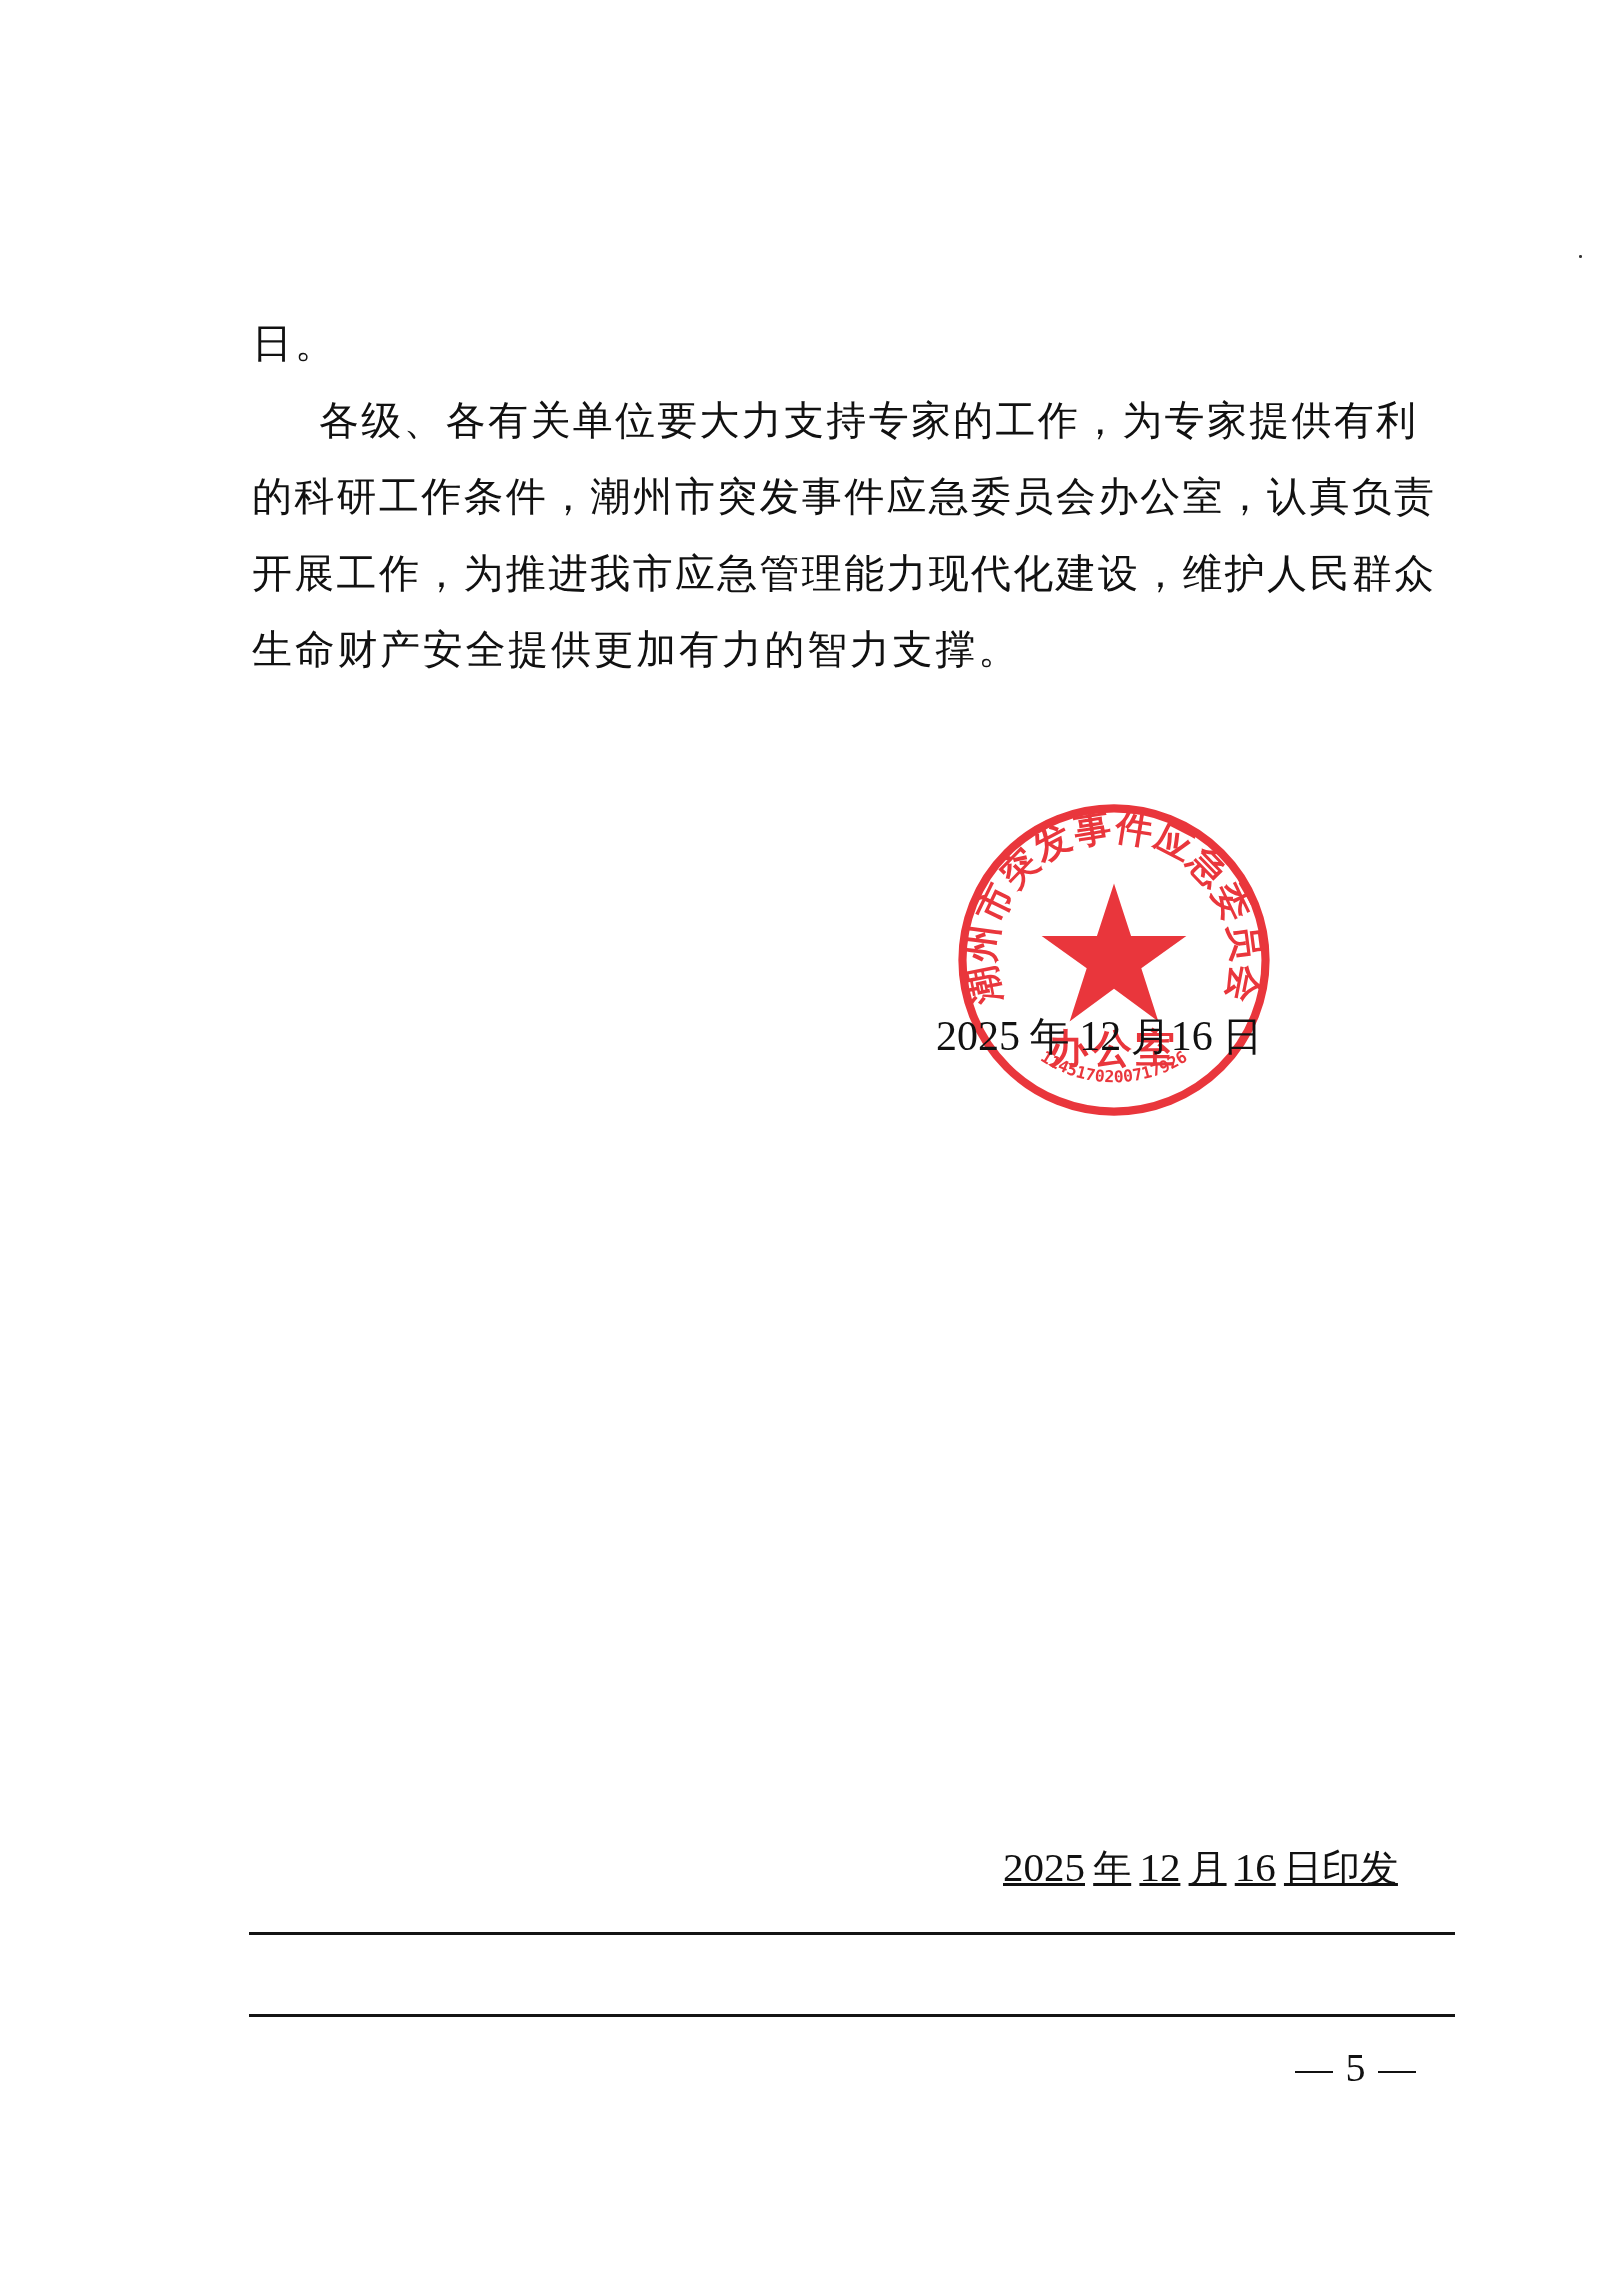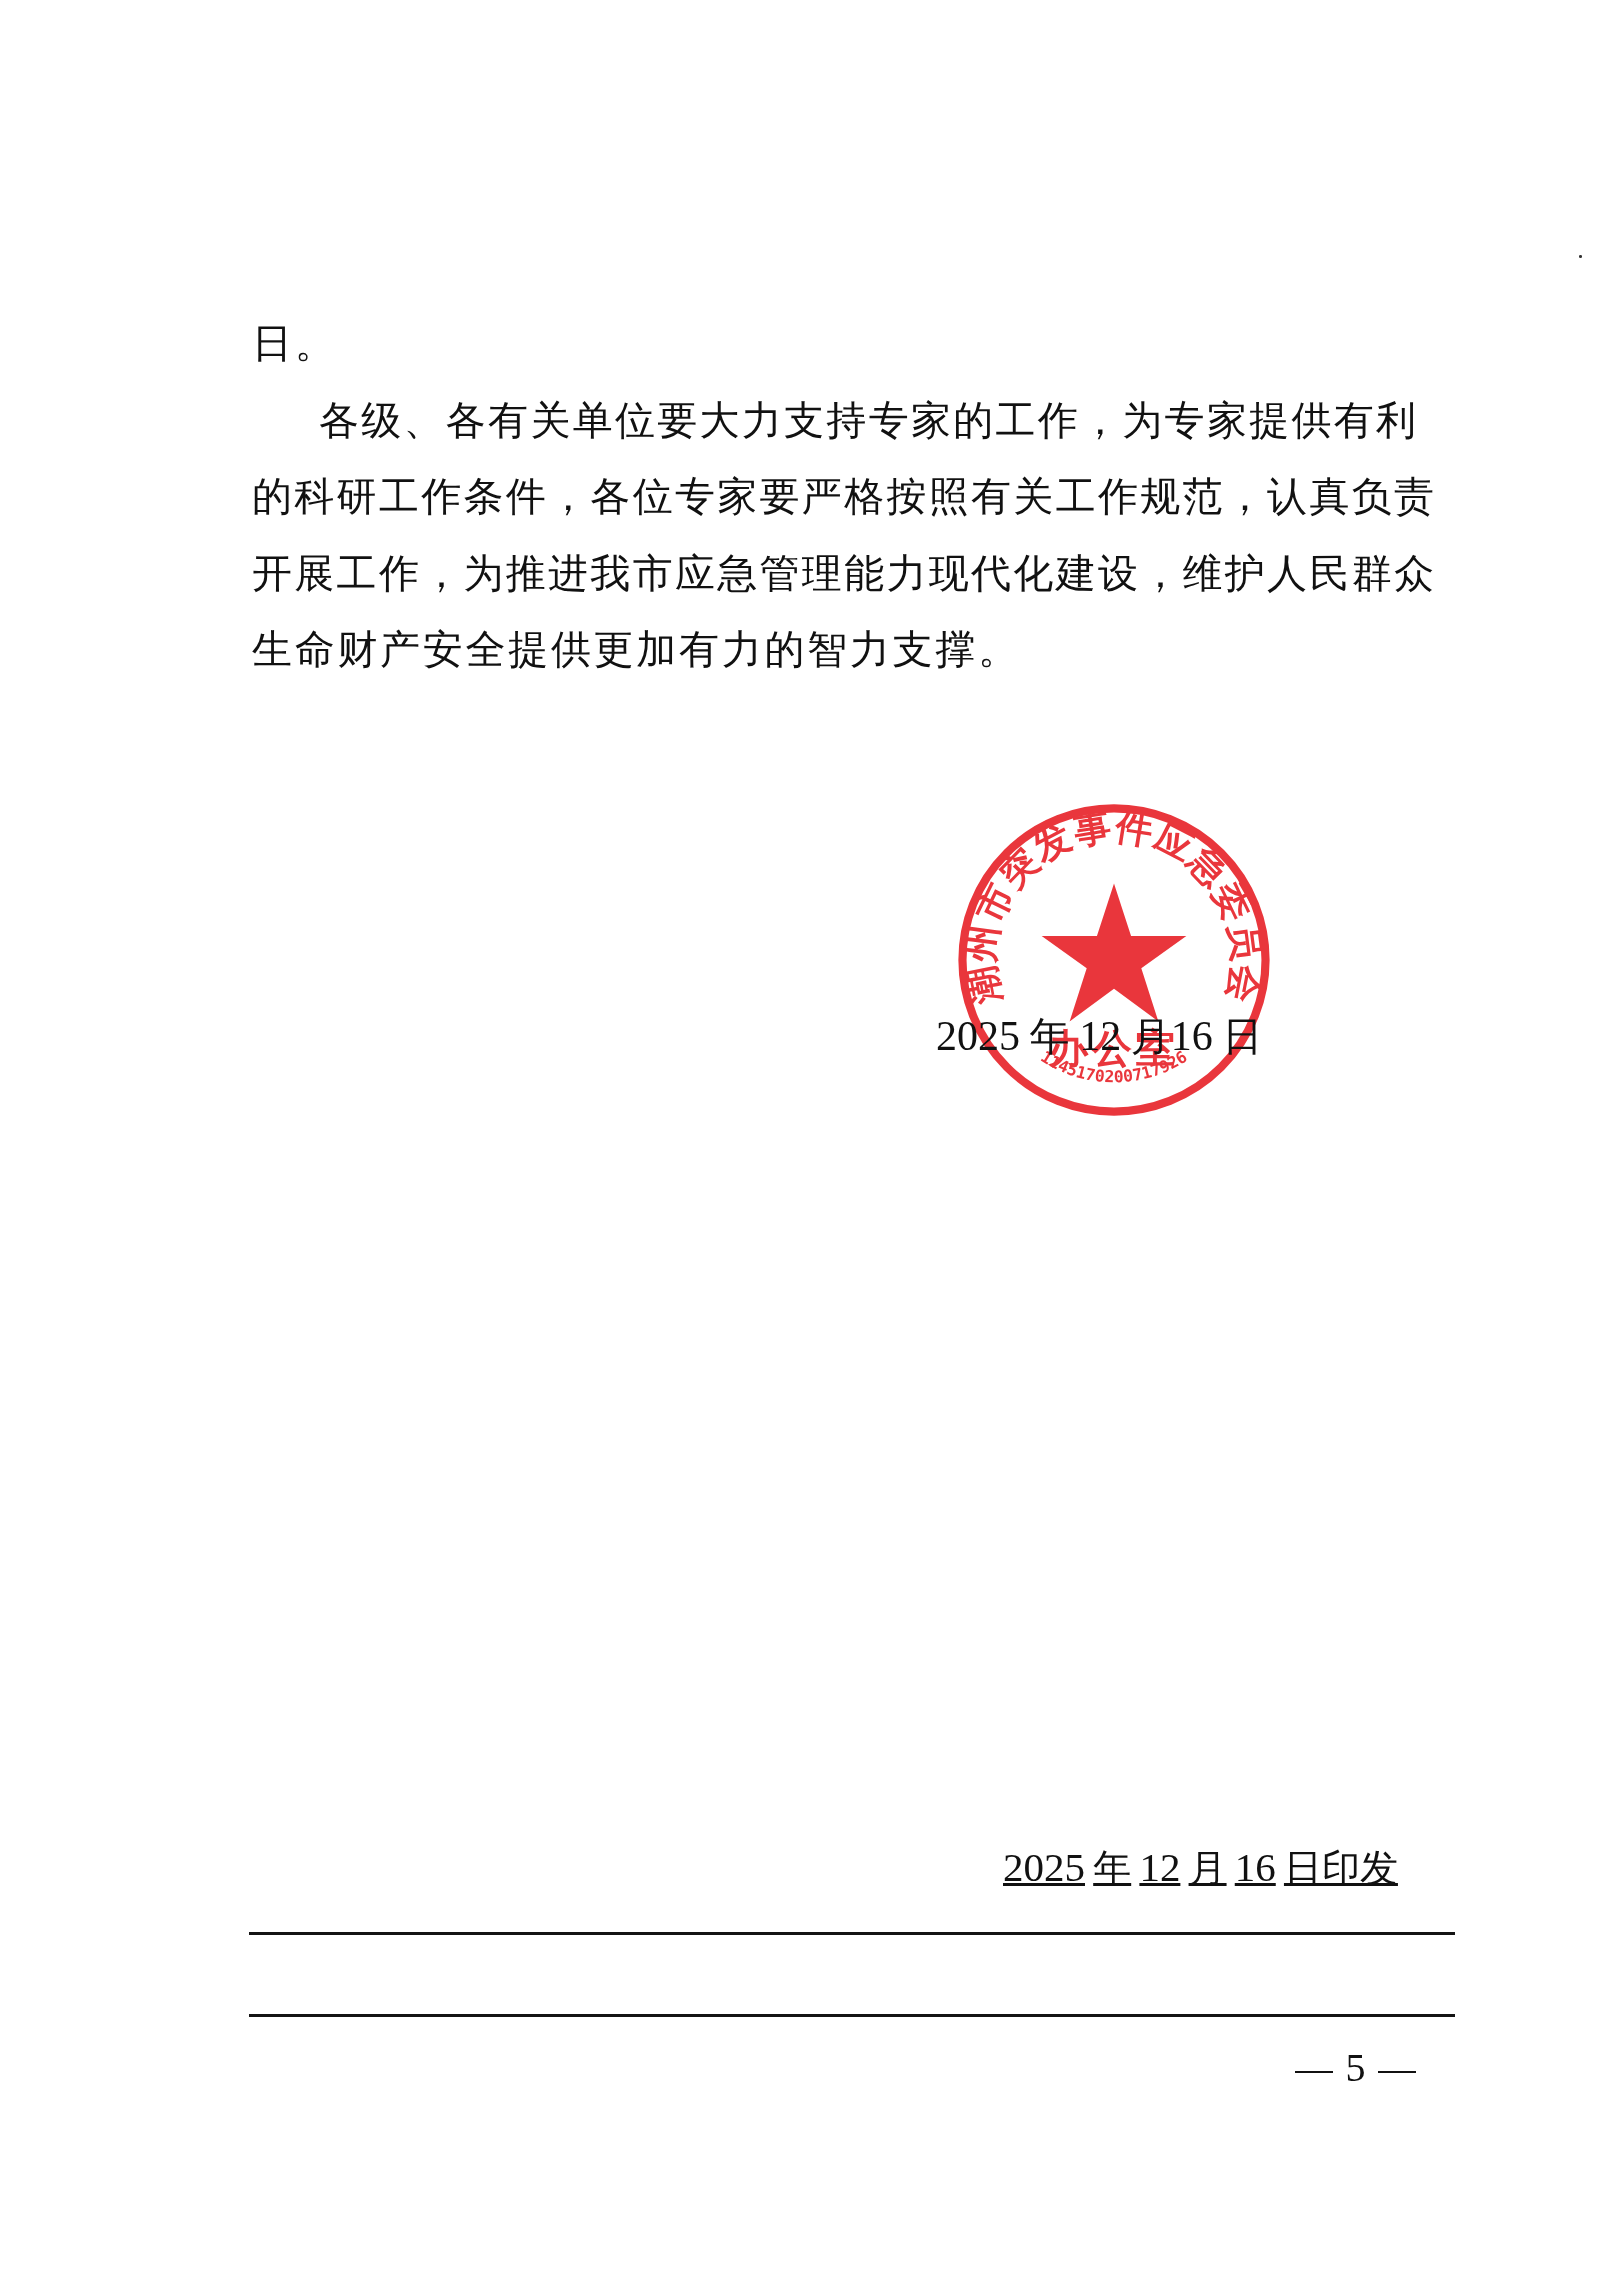--- a/index.html
+++ b/index.html
@@ -156,21 +156,21 @@
     background: #333;
   }
 </style>
 </head>
 <body>
 
 <div class="page">
 
   <div class="line short" style="top:319px;">日。</div>
   <div class="line indent" style="top:396px;">各级、各有关单位要大力支持专家的工作，为专家提供有利</div>
-  <div class="line" style="top:472px;">的科研工作条件，各位专家要严格按照有关工作规范，认真负责</div>
+  <div class="line" style="top:472px;">的科研工作条件，潮州市突发事件应急委员会办公室，认真负责</div>
   <div class="line" style="top:549px;">开展工作，为推进我市应急管理能力现代化建设，维护人民群众</div>
   <div class="line short" style="top:625px;">生命财产安全提供更加有力的智力支撑。</div>
 
   <div class="seal">
     <svg viewBox="0 0 460 460" xmlns="http://www.w3.org/2000/svg">
       <defs>
         <path id="sealArc" d="M 70 300 A 175 175 0 1 1 390 300"></path>
         <path id="sealCodeArc" d="M 110 368 A 195 195 0 0 0 350 368"></path>
       </defs>
       <circle cx="230" cy="230" r="222" fill="none" stroke="#e8262c" stroke-width="12"></circle>

